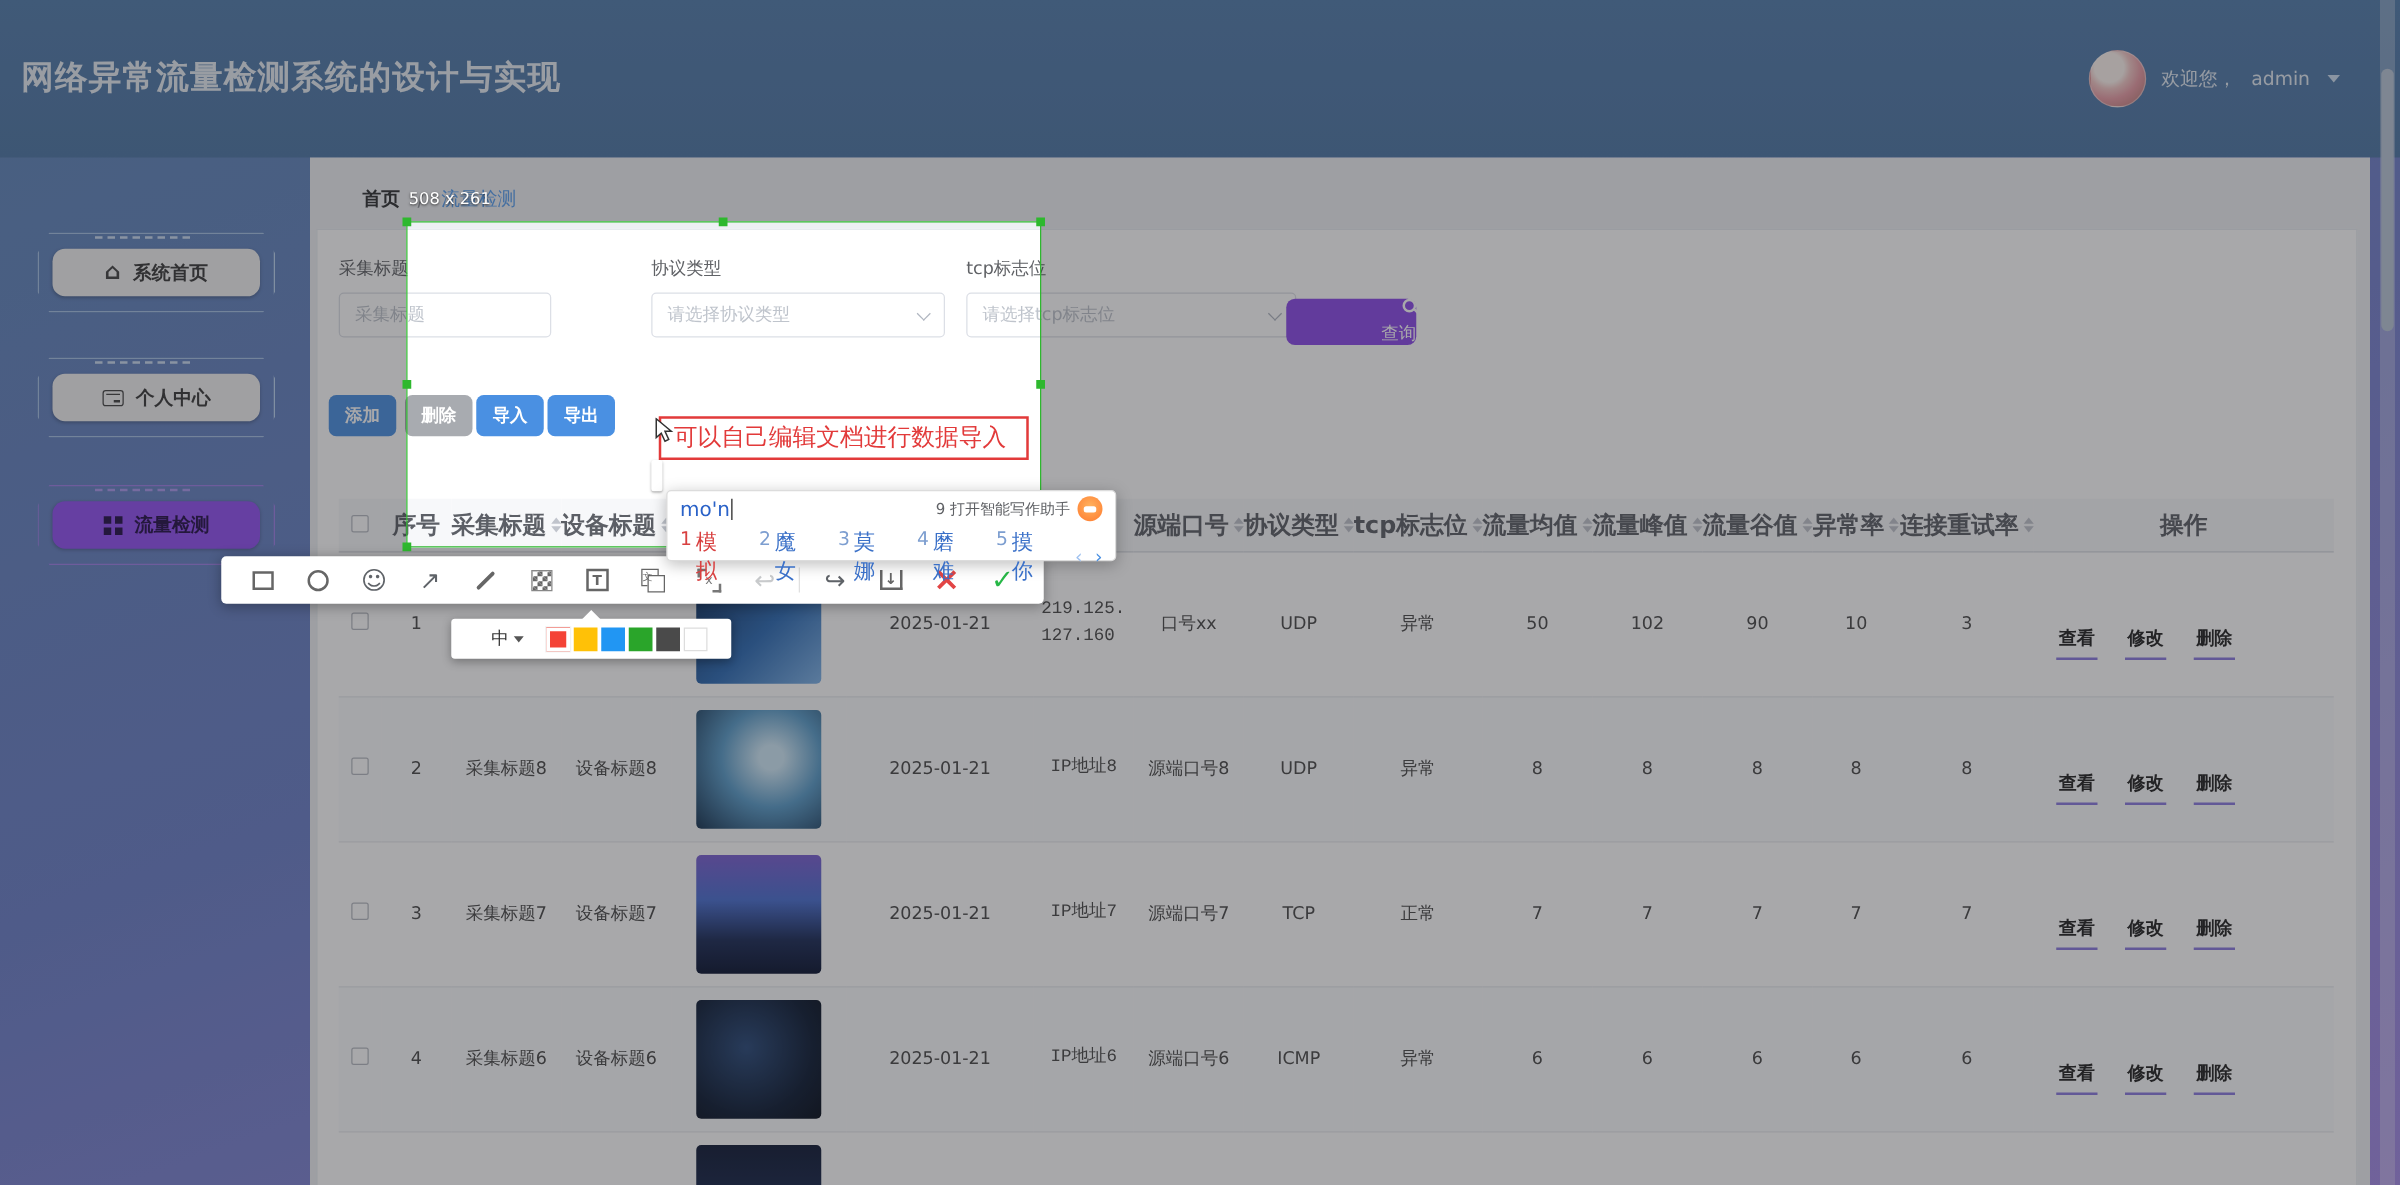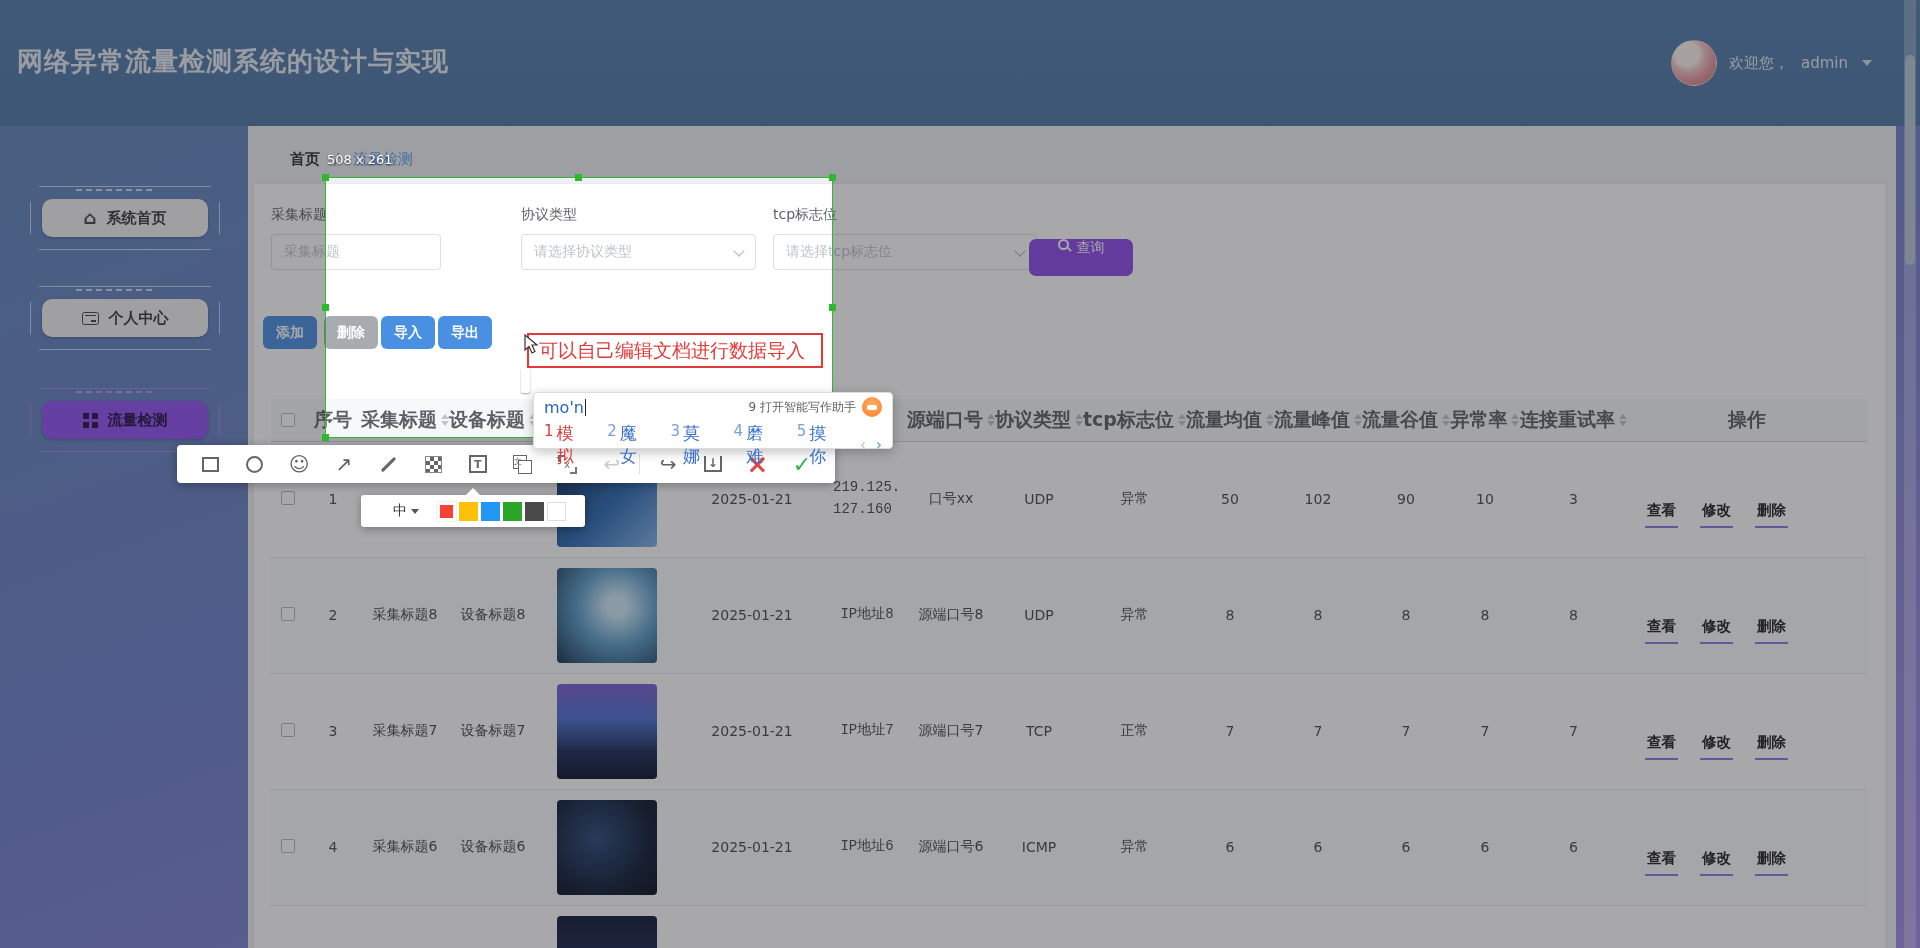--- a/index.html
+++ b/index.html
@@ -62,22 +62,22 @@
   .f-label { position:absolute; top:22px; font-size:14px; color:#606266; }
   .f-label.l1 { left:17px; } .f-label.l2 { left:267px; } .f-label.l3 { left:519px; }
   .f-box { position:absolute; top:50px; height:36px; border:1px solid #dcdfe6; border-radius:4px;
     background:#fff; display:flex; align-items:center; padding:0 12px; font-size:14px; color:#bfc4cc; }
   .f-box.b1 { left:17px; width:170px; }
   .f-box.b2 { left:267px; width:235px; }
   .f-box.b3 { left:519px; width:264px; }
   .chev { position:absolute; right:12px; width:8px; height:8px; border-right:1.6px solid #b0b6c0;
     border-bottom:1.6px solid #b0b6c0; transform:rotate(45deg); top:12px; }
   .search-btn { position:absolute; left:775px; top:55px; width:104px; height:37px; border:none;
-    background:#8a4ae8; color:#fff; font-size:14px; border-radius:7px; display:flex; align-items:flex-start;
-    justify-content:center; gap:8px; cursor:pointer; font-family:inherit; }
+    background:#8a4ae8; color:#fff; font-size:14px; border-radius:7px; display:flex; align-items:flex-end;
+    justify-content:center; gap:8px; cursor:pointer; font-family:inherit;flex-direction:column; }
   .lens { width:11px; height:11px; border:2px solid #fff; border-radius:50%; position:relative; }
   .lens::after { content:""; position:absolute; width:6px; height:2px; background:#fff;
     transform:rotate(45deg); right:-5px; bottom:-2px; }
 
   
   .act-btn { position:absolute; top:132px; height:33px; border:none; border-radius:6px;
     color:#fff; font-size:14px; font-weight:bold; padding:0 13px; cursor:pointer; font-family:inherit; }
   .act-add { left:9px; background:#4a90e2; }
   .act-del { left:70px; background:#a8abb0; }
   .act-imp { left:127px; background:#4a90e2; }

